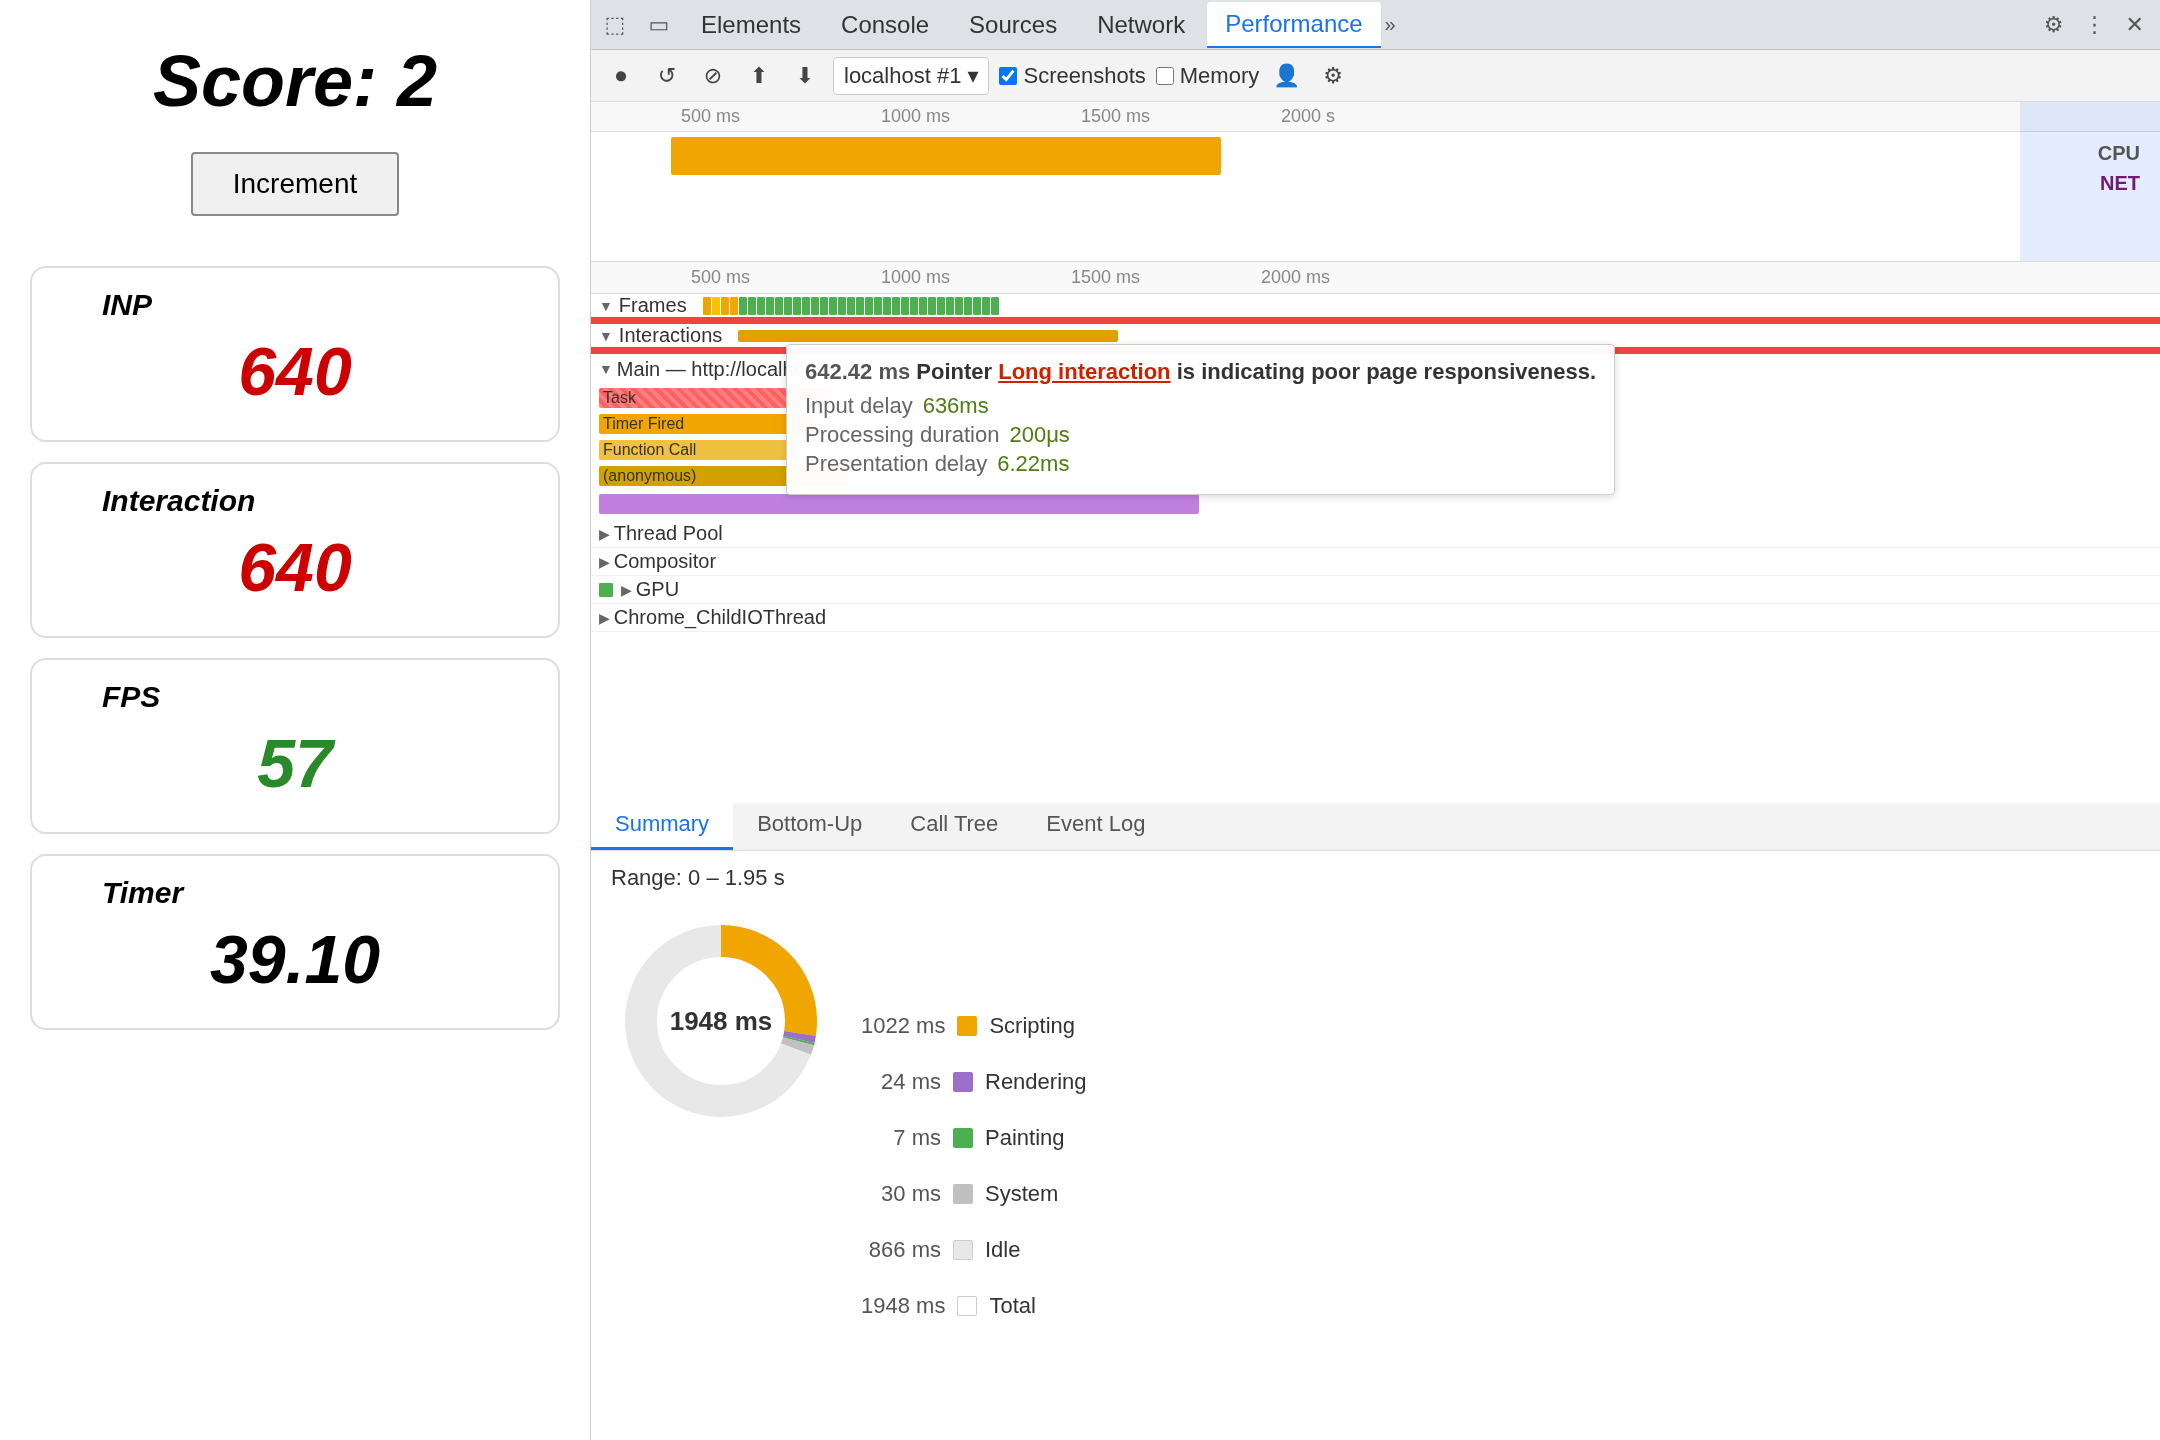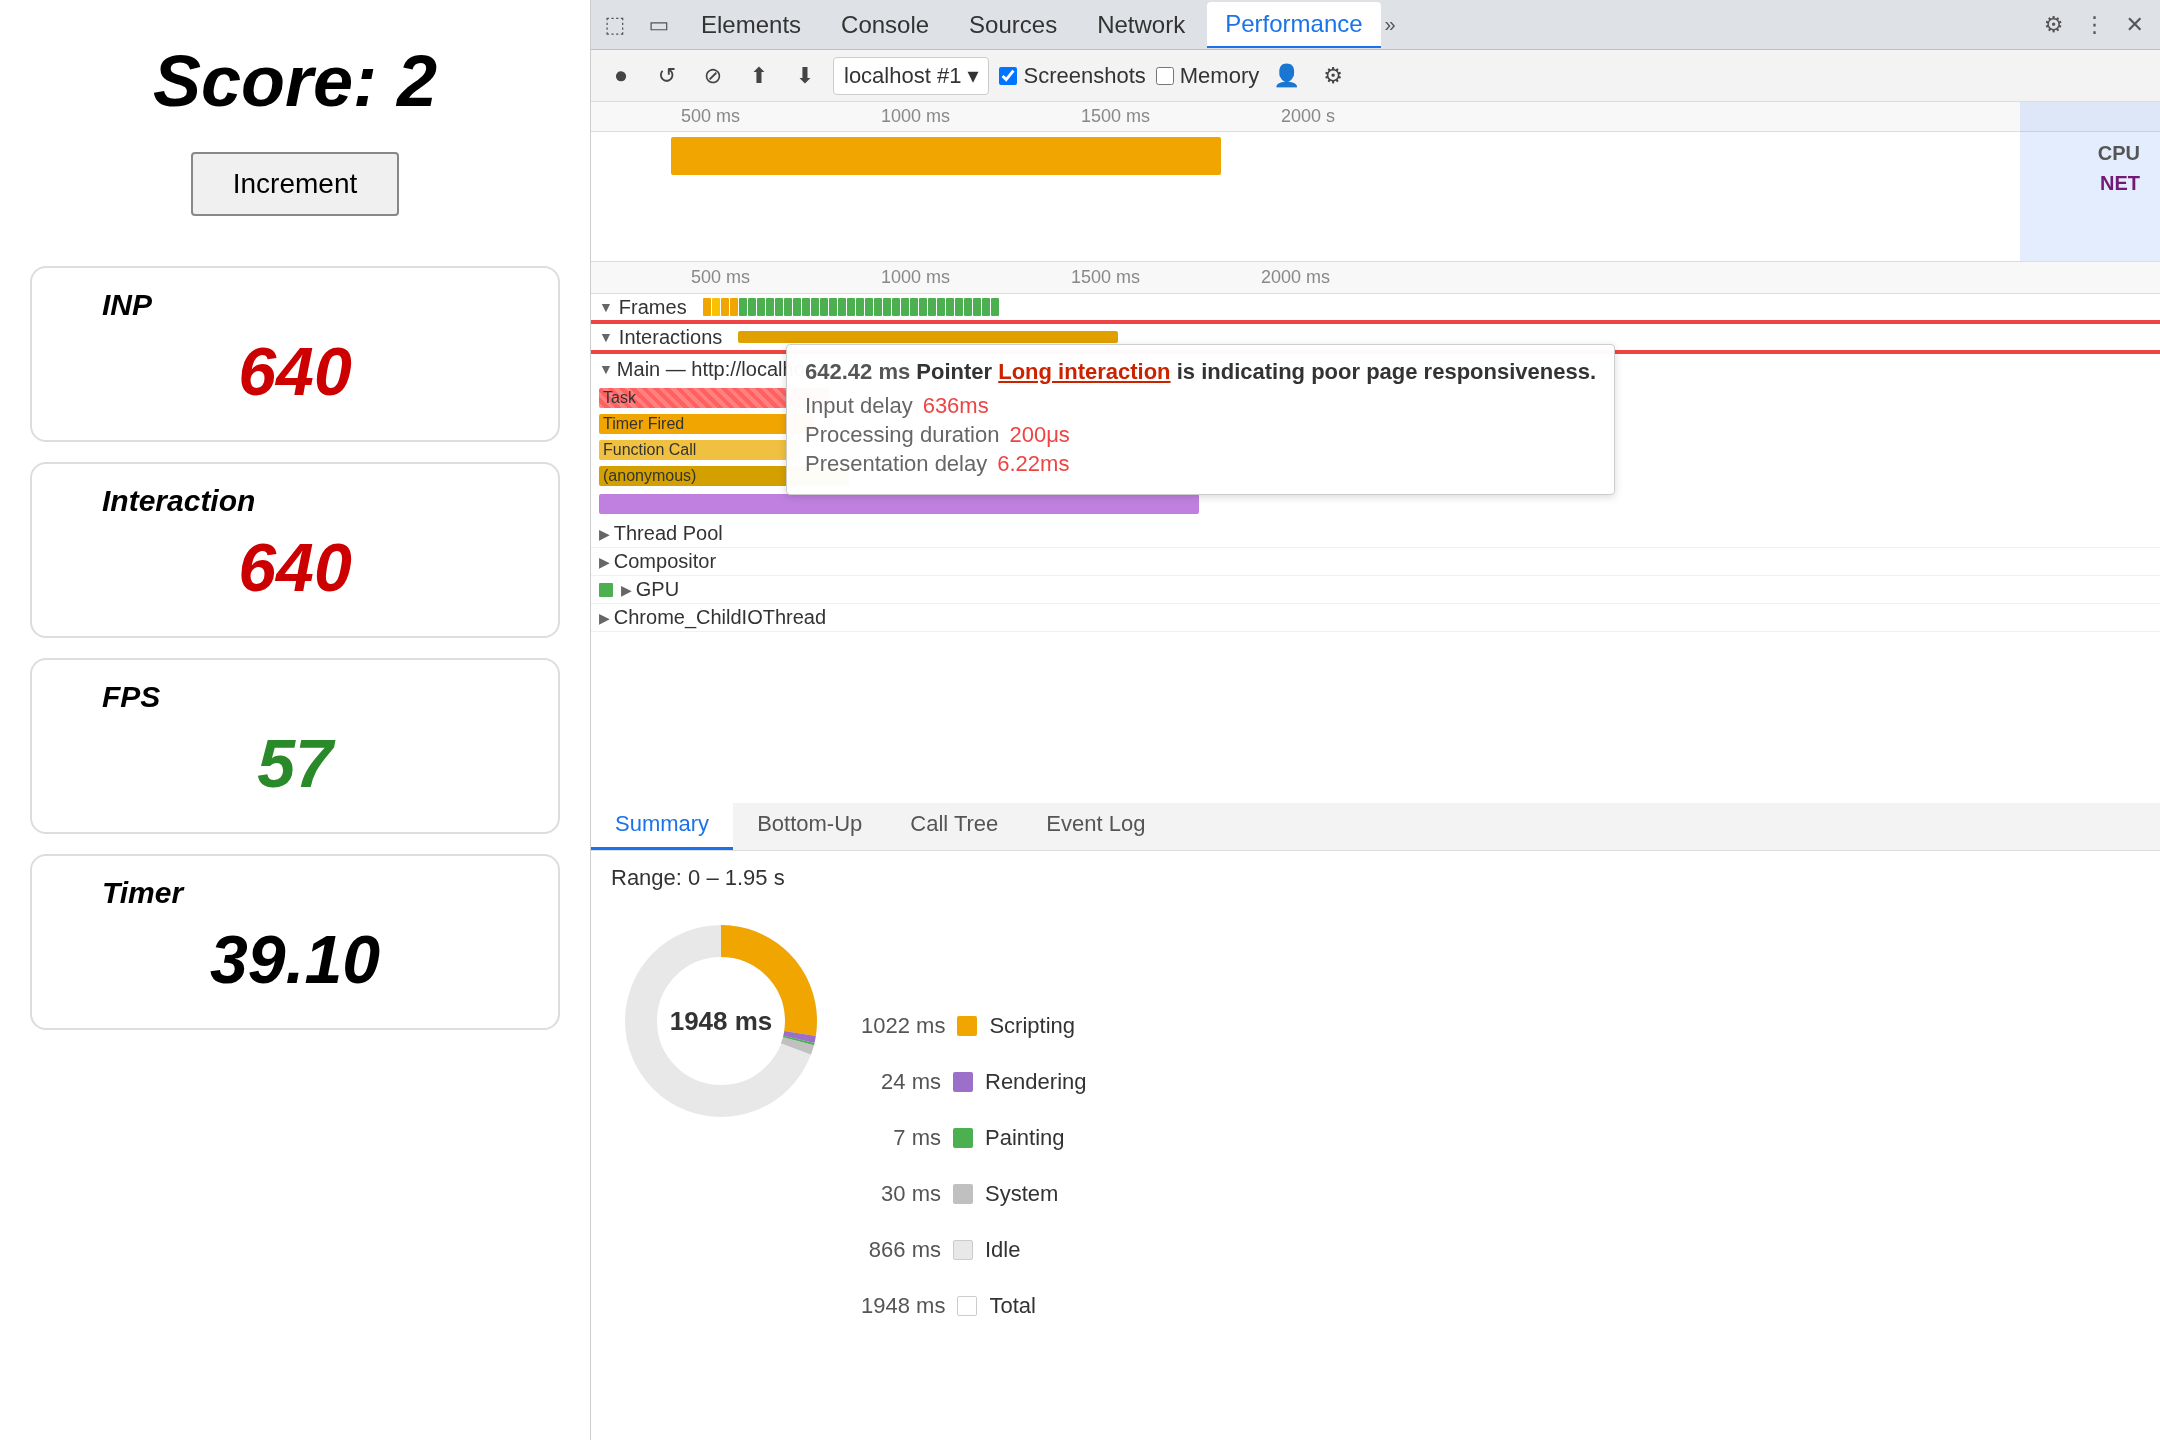--- a/index.html
+++ b/index.html
@@ -278,21 +278,21 @@
       flex: 1;
       overflow: hidden;
       position: relative;
     }
 
     
     .fc-row {
       display: flex;
       align-items: center;
       height: 30px;
-      border-bottom: 4px solid #ef4444;
+      border-bottom: 7px solid #ef4444;
       font-size: 20px;
       color: #333;
       padding-left: 8px;
       gap: 6px;
       white-space: nowrap;
     }
 
     .triangle { color: #666; font-size: 14px; }
     .triangle-right::before { content: '▶'; }
     .triangle-down::before { content: '▼'; }
@@ -355,21 +355,21 @@
     .tooltip-header .long-interaction { color: #cc2200; text-decoration: underline; }
 
     .tooltip-row {
       display: flex;
       gap: 10px;
       color: #555;
       margin: 3px 0;
     }
 
     .tooltip-key { color: #666; }
-    .tooltip-val { color: #ef4444; font-weight: 500; }
+    .tooltip-val { color: #4d7c0f; font-weight: 500; }
 
     
     .thread-row {
       display: flex;
       align-items: center;
       height: 28px;
       padding-left: 8px;
       font-size: 20px;
       color: #333;
       border-bottom: 1px solid #f0f0f0;

